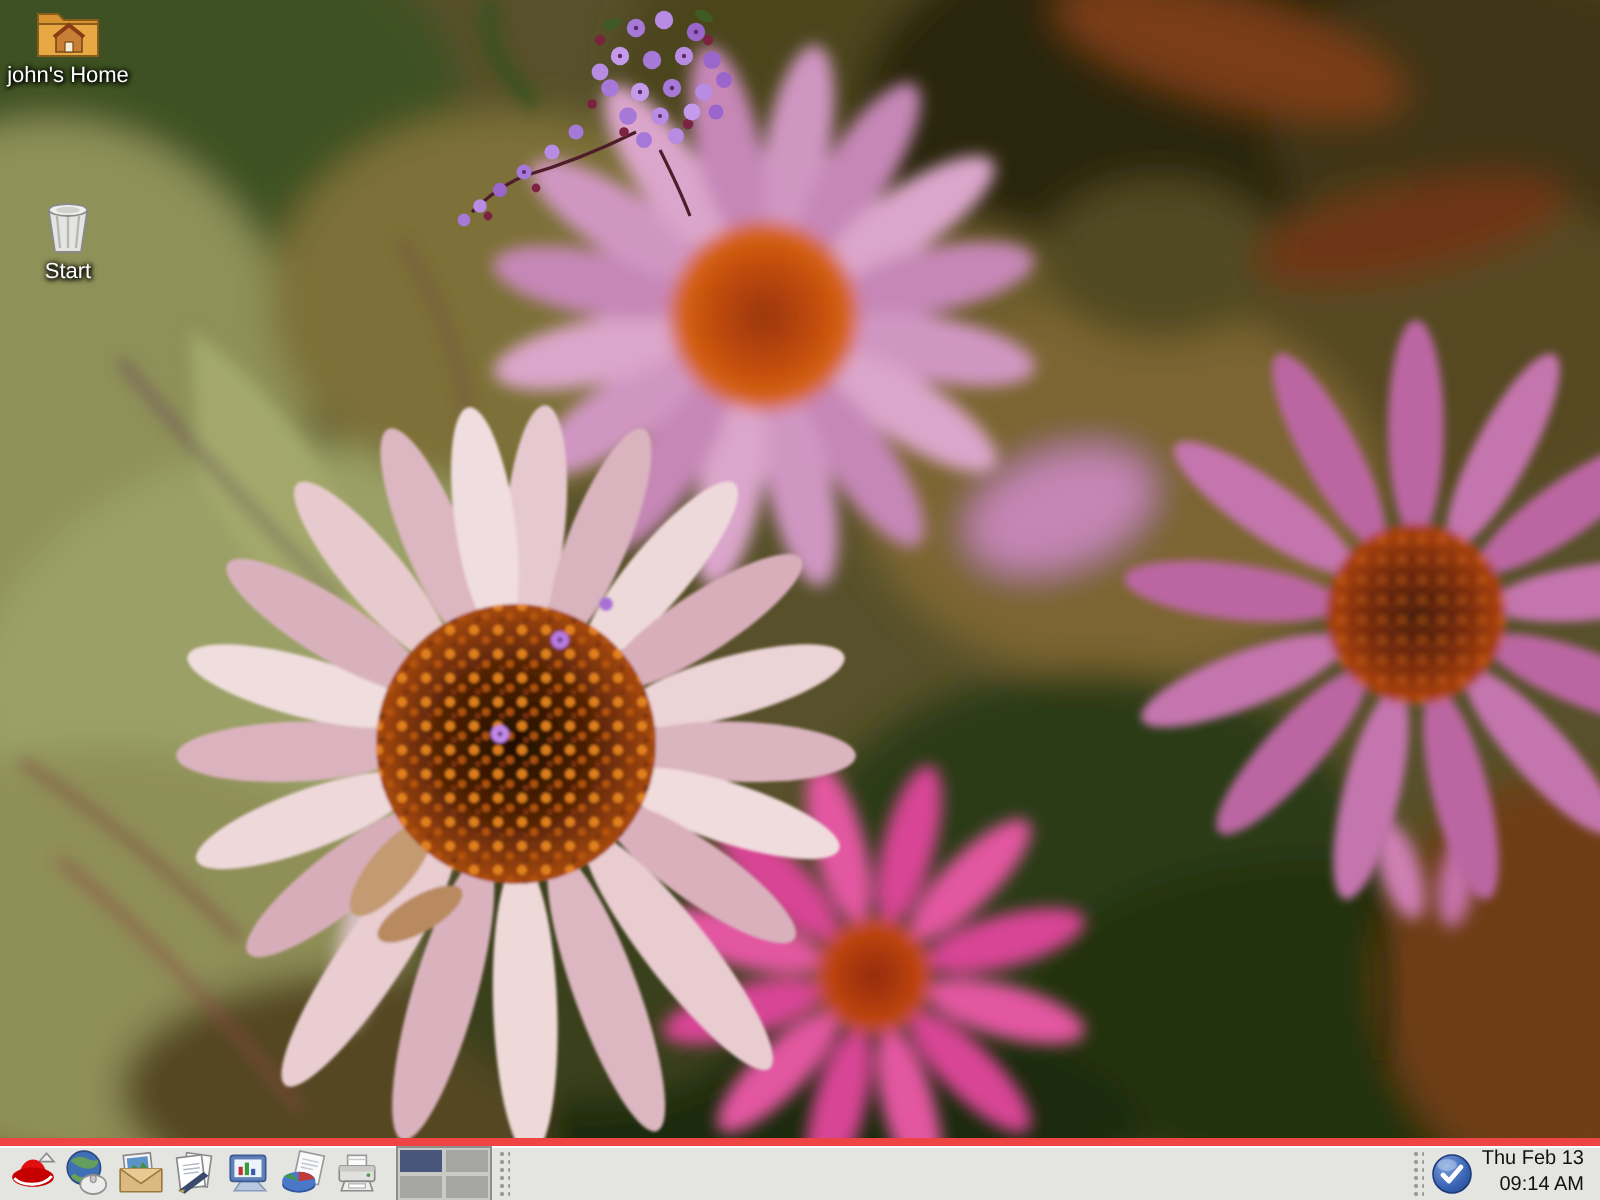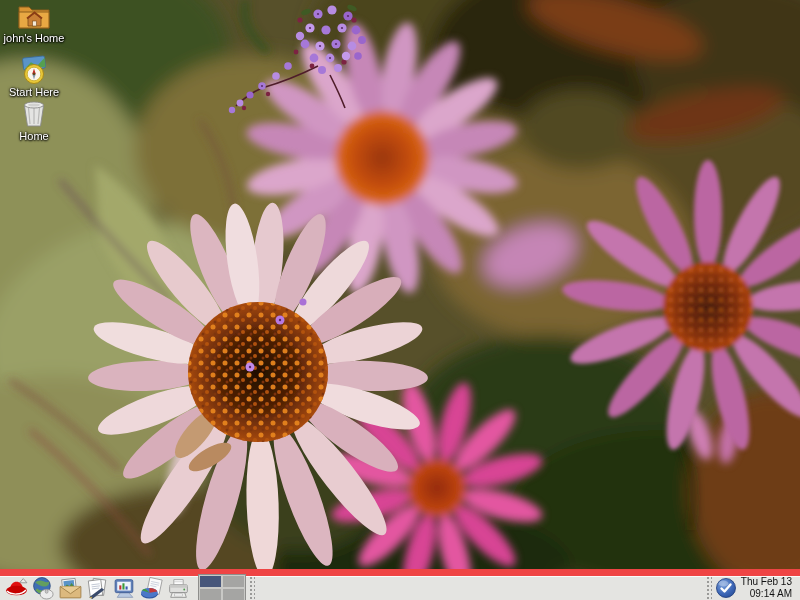--- a/index.html
+++ b/index.html
@@ -6,21 +6,21 @@
     font-family:"Liberation Sans","DejaVu Sans",sans-serif;}
   .screen{position:relative;width:800px;height:600px;background:#0c4a6e;}
   .wall{position:absolute;left:0;top:0;}
   
   .dicon{position:absolute;left:5px;width:58px;display:flex;flex-direction:column;
     align-items:center;gap:1px;cursor:default;}
   .dicon .dlabel{font-size:11px;color:#fff;white-space:nowrap;
     text-shadow:0 1px 2px #000,1px 0 2px #000,0 0 3px #000;}
   
   .panel{position:absolute;left:0;right:0;bottom:0;height:31px;background:#e4e4e1;
-    border-top:7px solid #ef4444;box-shadow:inset 0 1px 0 #fbfbfa;
+    border-top:4px solid #ef4444;box-shadow:inset 0 1px 0 #fbfbfa;
     display:flex;align-items:center;padding:0 3px;box-sizing:border-box;}
   .launcher{width:27px;height:27px;display:flex;align-items:center;justify-content:center;}
   .pager{display:grid;grid-template-columns:21px 21px;grid-template-rows:11px 11px;
     gap:2px;background:#c9c9c6;border:1px solid #8e8e8c;padding:1px;margin-left:6px;}
   .ws{background:#a5a5a3;}
   .ws.active{background:#47567a;}
   .handle{width:6px;height:24px;margin:0 3px;
     background-image:radial-gradient(circle at 2px 2px,#9a9a98 0.9px,transparent 1.2px);
     background-size:4px 4px;}
   .spacer{flex:1;}
@@ -291,43 +291,29 @@
     <svg width="34" height="28" viewBox="0 0 34 28">
       <path d="M2 4 h10 l3 3 h17 v18 h-30 z" fill="#d89433" stroke="#8a5c1a" stroke-width="1"></path>
       <path d="M2 9 h30 v16 h-30 z" fill="#e8a843" stroke="#8a5c1a" stroke-width="1"></path>
       <path d="M11 15 l6.5-5 6.5 5 v8 h-13 z" fill="#c87f35" stroke="#7a4a14" stroke-width="0.8"></path>
       <path d="M10 15.5 l7.5-6 7.5 6" stroke="#8a3c14" stroke-width="2" fill="none"></path>
       <rect x="15.5" y="18" width="4" height="5" fill="#f4ead8" stroke="#7a4a14" stroke-width="0.6"></rect>
     </svg>
     <span class="dlabel">john's Home</span>
   </div>
 
-  <div class="dicon" style="top:55px;">
-    <svg width="30" height="30" viewBox="0 0 30 30">
-      <g transform="rotate(-6 15 8)">
-        <rect x="4" y="2" width="22" height="12" rx="1.5" fill="#5a94c8" stroke="#3a6a9a" stroke-width="0.8"></rect>
-        <path d="M5 13 l7-6 6 4 8-7 v9 h-21 z" fill="#55a050"></path>
-      </g>
-      <circle cx="15" cy="19" r="9.5" fill="#e8c838" stroke="#a88818" stroke-width="1"></circle>
-      <circle cx="15" cy="19" r="6.8" fill="#faf6ea" stroke="#c8a828" stroke-width="0.8"></circle>
-      <path d="M15 13.5 l1.8 5.5 h-3.6 z" fill="#c03028"></path>
-      <path d="M15 24.5 l1.8 -5.5 h-3.6 z" fill="#8a9ab0"></path>
-      <circle cx="15" cy="19" r="1.2" fill="#604818"></circle>
-    </svg>
-    <span class="dlabel">Start Here</span>
-  </div>
 
   <div class="dicon" style="top:99px;">
     <svg width="26" height="30" viewBox="0 0 26 30">
       <path d="M3.5 7 L6.5 27 L19.5 27 L22.5 7 Z" fill="#e4e4e2" stroke="#8a8a8a" stroke-width="0.9"></path>
       <path d="M7.5 9 l1.5 16 M13 9 v16 M18.5 9 L17 25" stroke="#b8b8b6" stroke-width="1.2" fill="none"></path>
       <ellipse cx="13" cy="6" rx="9.5" ry="3" fill="#eeeeec" stroke="#8a8a8a" stroke-width="0.9"></ellipse>
       <ellipse cx="13" cy="6" rx="6" ry="1.6" fill="#d0d0ce"></ellipse>
     </svg>
-    <span class="dlabel">Home</span>
+    <span class="dlabel">Start</span>
   </div>
 
   <div class="panel">
 
     <div class="launcher">
       <svg width="25" height="25" viewBox="0 0 24 24">
         <path d="M18.5 2.5 l3.5 4 h-7 z" fill="#ececec" stroke="#8a8a8a" stroke-width="0.8"></path>
         <path d="M5.5 13 C6 8 9 5.5 12 5.5 C15 5.5 18 8 18.5 13 Z" fill="#e01010"></path>
         <ellipse cx="12" cy="14" rx="10" ry="4.6" fill="#c60000"></ellipse>
         <path d="M3 14.5 C7 18.5 17 18.5 21 13.5" stroke="#ffffff" stroke-width="1.4" fill="none"></path>

